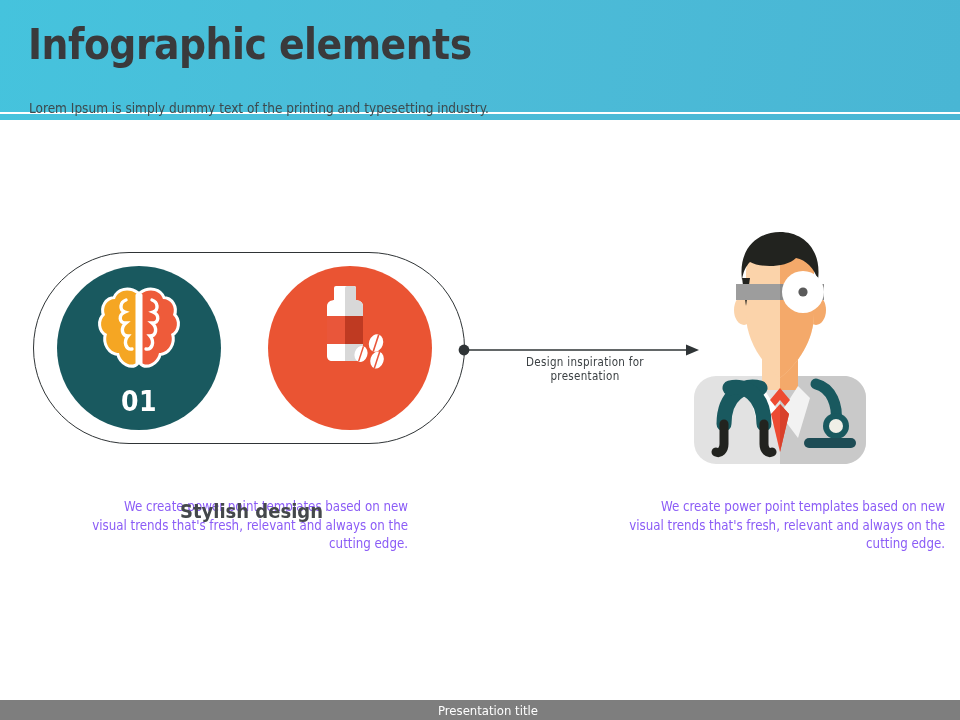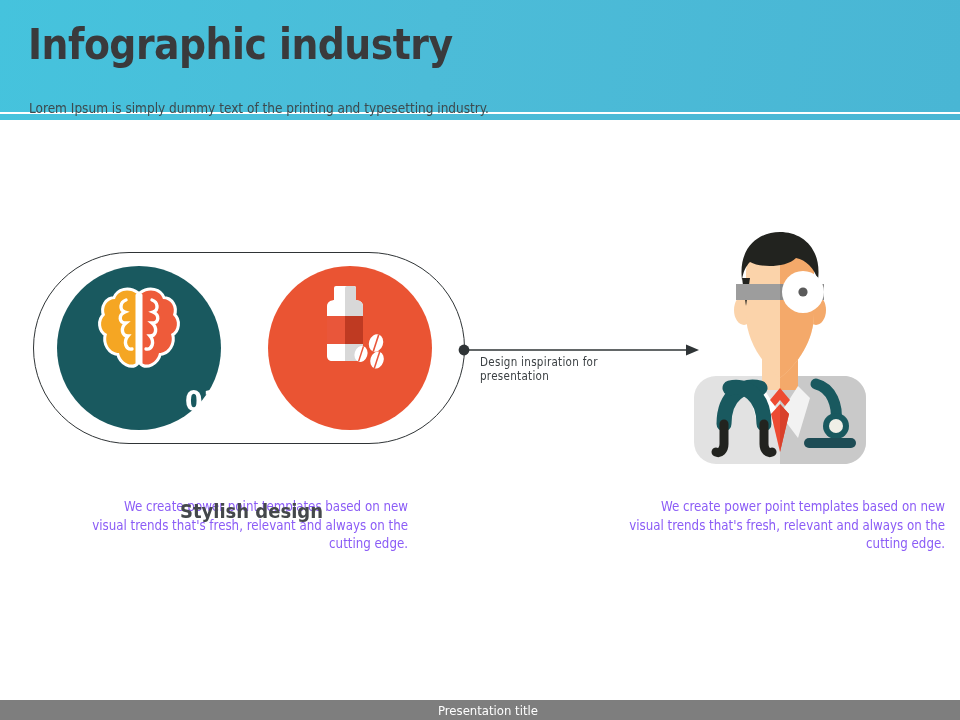--- a/index.html
+++ b/index.html
@@ -81,21 +81,21 @@
   #circle-02 {
     left: 268px; top: 266px;
     width: 164px; height: 164px;
     background: #ea5433;
   }
   .step-number {
     position: absolute;
     left: 0;
     bottom: 12px;
     width: 100%;
-    text-align: right;
+    text-align: center;
     color: #ffffff;
     font-size: 28px;
     font-weight: 600;
     font-family: "DejaVu Sans Condensed", "Liberation Sans Narrow", "DejaVu Sans", sans-serif;
     letter-spacing: 0.5px;
   }
   .circle-icon {
     position: absolute;
     left: 50%;
     top: 18px;
@@ -105,20 +105,21 @@
   
   #connector {
     position: absolute;
     left: 458px; top: 340px;
     width: 244px; height: 20px;
   }
   #connector-label {
     position: absolute;
     left: 480px; top: 355px;
     width: 210px;
+    text-align: center;
     font-size: 11.5px;
     line-height: 1.25;
     color: #3b4043;
     letter-spacing: 0.3px;
     font-family: "DejaVu Sans Condensed", "Liberation Sans Narrow", "DejaVu Sans", sans-serif;
   }
 
   
   #doctor-illustration {
     position: absolute;
@@ -186,21 +187,21 @@
     margin-left: 8px;
   }
 </style>
 </head>
 <body>
 
 <div id="header-band"></div>
 <div id="header-rule"></div>
 <div id="header-underband"></div>
 
-<div id="page-title">Infographic industry</div>
+<div id="page-title">Infographic elements</div>
 <div id="page-subtitle">Lorem Ipsum is simply dummy text of the printing and typesetting industry.</div>
 
 <div id="capsule-outline"></div>
 
 <div class="step-circle" id="circle-01">
   <span class="circle-icon">
     <svg width="86" height="92" viewBox="0 0 86 92" aria-hidden="true">
       <g fill="none" stroke="#ffffff" stroke-width="6" stroke-linecap="round" stroke-linejoin="round">
         <path d="M41 10 C33 4, 22 6, 19 15 C11 15, 6 23, 9 31 C3 36, 4 47, 11 50 C8 59, 14 69, 23 69 C25 79, 36 84, 41 78 Z"></path>
         <path d="M45 10 C53 4, 64 6, 67 15 C75 15, 80 23, 77 31 C83 36, 82 47, 75 50 C78 59, 72 69, 63 69 C61 79, 50 84, 45 78 Z"></path>

